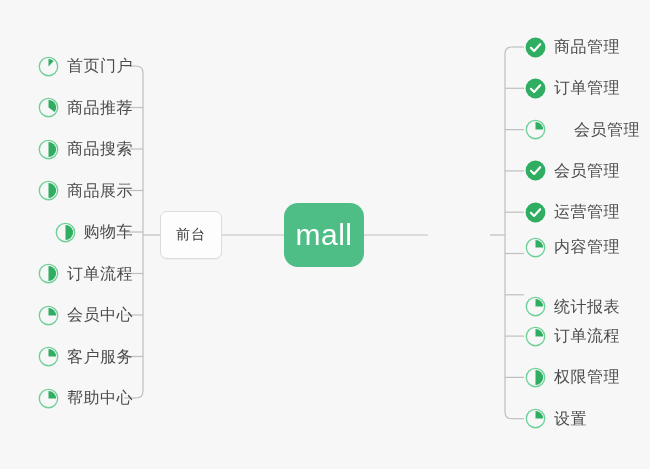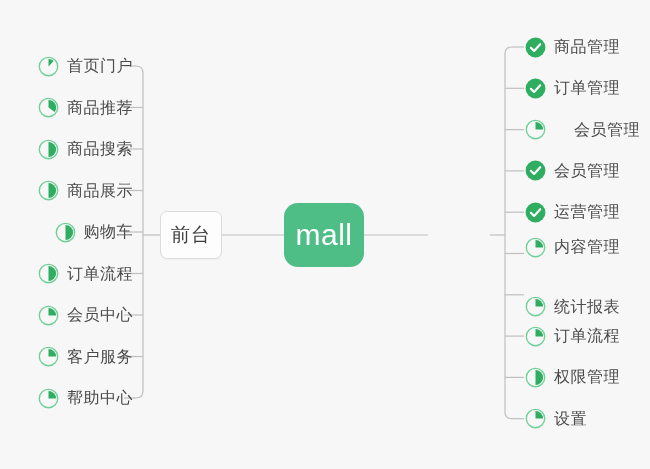--- a/index.html
+++ b/index.html
@@ -22,21 +22,21 @@
 
   
   .node-box{
     position:absolute;
     box-sizing:border-box;
     display:flex;align-items:center;justify-content:center;
     background:#fdfdfd;
     border:1px solid #dcdcdc;
     border-radius:7px;
     color:#3c3c3c;
-    font-size:19px;
+    font-size:14px;
     letter-spacing:1px;
     box-shadow:0 1px 1px rgba(0,0,0,.03);
   }
   .node-root{
     position:absolute;
     box-sizing:border-box;
     display:flex;align-items:center;justify-content:center;
     background:#4FBD86;
     border:none;border-radius:14px;
     color:#ffffff;

